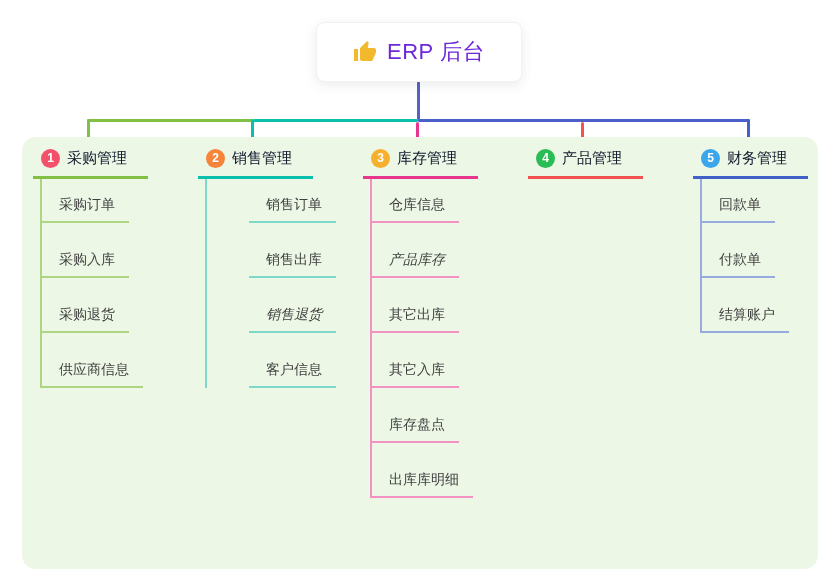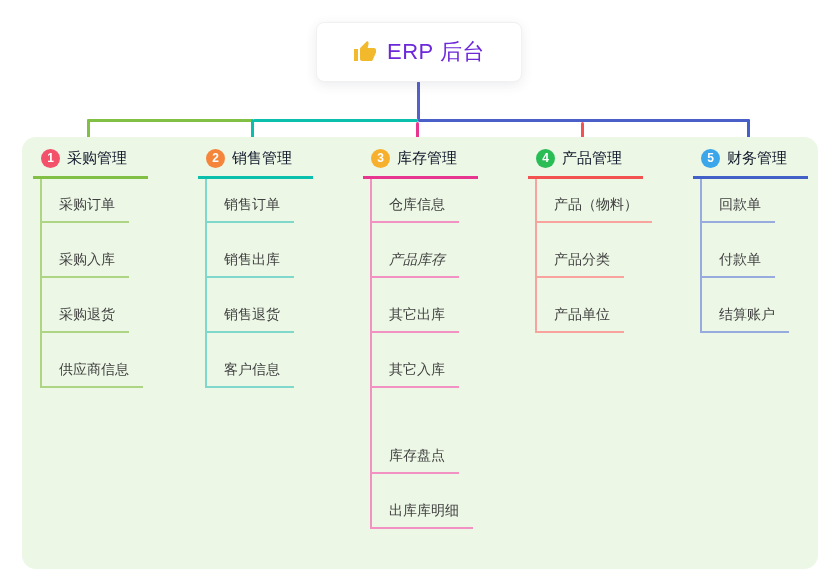--- a/index.html
+++ b/index.html
@@ -90,50 +90,45 @@
         <div class="child" style="border-bottom-color: rgb(174, 213, 132); font-family: Liberation Mono, monospace;">采购入库</div>
         <div class="child" style="border-bottom-color: rgb(174, 213, 132);">采购退货</div>
         <div class="child" style="border-bottom-color: rgb(174, 213, 132);">供应商信息</div>
       </div>
     </div>
     <div class="branch" style="left: 198px;">
       <div class="branch-header" style="border-bottom-color: rgb(11, 191, 173);">
         <span class="badge" style="background: rgb(246, 133, 60);">2</span>
         <span class="branch-label">销售管理</span>
       </div>
-      <div class="children" style="border-left-color: rgb(127, 216, 203);">
+      <div class="children" style="border-left-color: rgb(127, 216, 203); padding-left: 42px;">
         <div class="child" style="border-bottom-color: rgb(127, 216, 203);">销售订单</div>
         <div class="child" style="border-bottom-color: rgb(127, 216, 203);">销售出库</div>
-        <div class="child" style="border-bottom-color: rgb(127, 216, 203);">销售退货</div>
+        <div class="child" style="border-bottom-color: rgb(127, 216, 203); font-style: italic;">销售退货</div>
         <div class="child" style="border-bottom-color: rgb(127, 216, 203);">客户信息</div>
       </div>
     </div>
     <div class="branch" style="left: 363px;">
       <div class="branch-header" style="border-bottom-color: rgb(230, 54, 143);">
         <span class="badge" style="background: rgb(247, 176, 46);">3</span>
         <span class="branch-label">库存管理</span>
       </div>
       <div class="children" style="border-left-color: rgb(242, 146, 195);">
         <div class="child" style="border-bottom-color: rgb(242, 146, 195);">仓库信息</div>
         <div class="child" style="border-bottom-color: rgb(242, 146, 195); font-style: italic;">产品库存</div>
         <div class="child" style="border-bottom-color: rgb(242, 146, 195);">其它出库</div>
         <div class="child" style="border-bottom-color: rgb(242, 146, 195);">其它入库</div>
-        <div class="child" style="border-bottom-color: rgb(242, 146, 195); margin-top: 31px;">库存盘点</div>
+        <div class="child" style="border-bottom-color: rgb(242, 146, 195);">库存盘点</div>
         <div class="child" style="border-bottom-color: rgb(242, 146, 195);">出库库明细</div>
       </div>
     </div>
     <div class="branch" style="left: 528px;">
       <div class="branch-header" style="border-bottom-color: rgb(242, 83, 80);">
         <span class="badge" style="background: rgb(42, 189, 86);">4</span>
         <span class="branch-label">产品管理</span>
-      </div>
-      <div class="children" style="border-left-color: rgb(248, 163, 157);">
-        <div class="child" style="border-bottom-color: rgb(248, 163, 157);">产品（物料）</div>
-        <div class="child" style="border-bottom-color: rgb(248, 163, 157);">产品分类</div>
-        <div class="child" style="border-bottom-color: rgb(248, 163, 157);">产品单位</div>
       </div>
     </div>
     <div class="branch" style="left: 693px;">
       <div class="branch-header" style="border-bottom-color: rgb(65, 97, 200);">
         <span class="badge" style="background: rgb(59, 166, 233);">5</span>
         <span class="branch-label">财务管理</span>
       </div>
       <div class="children" style="border-left-color: rgb(151, 171, 222);">
         <div class="child" style="border-bottom-color: rgb(151, 171, 222);">回款单</div>
         <div class="child" style="border-bottom-color: rgb(151, 171, 222); font-family: Liberation Serif, serif;">付款单</div>

